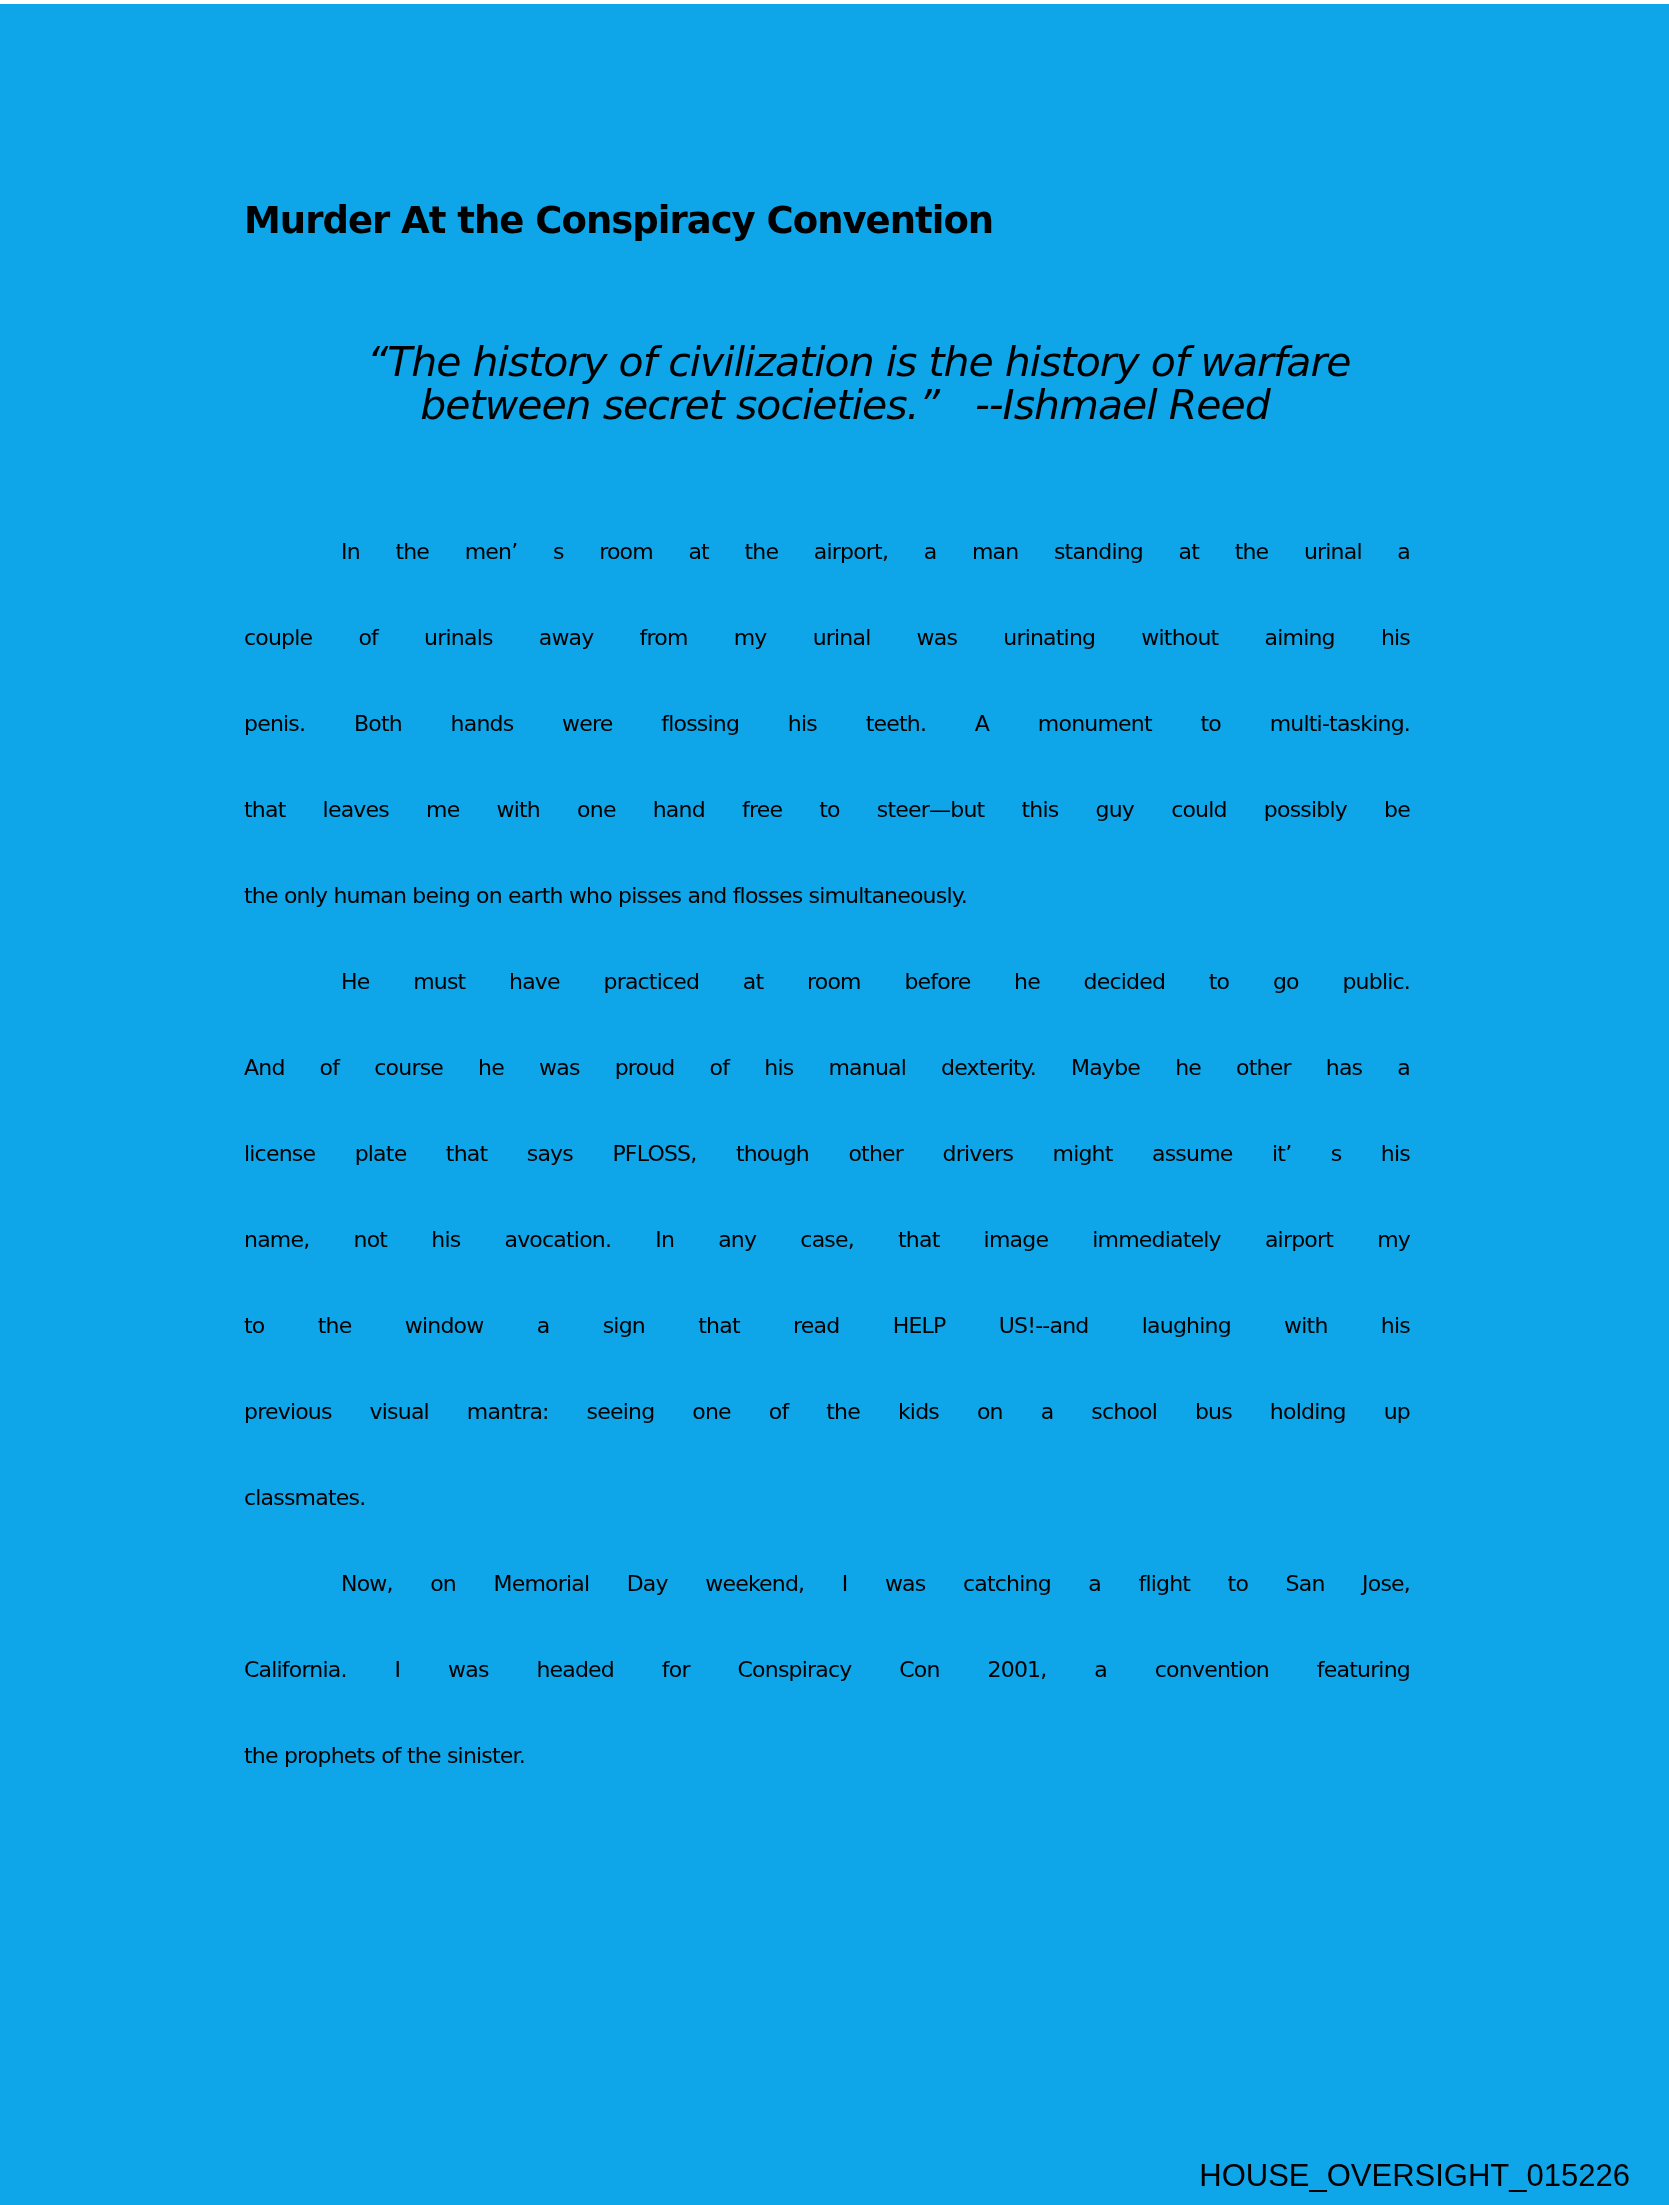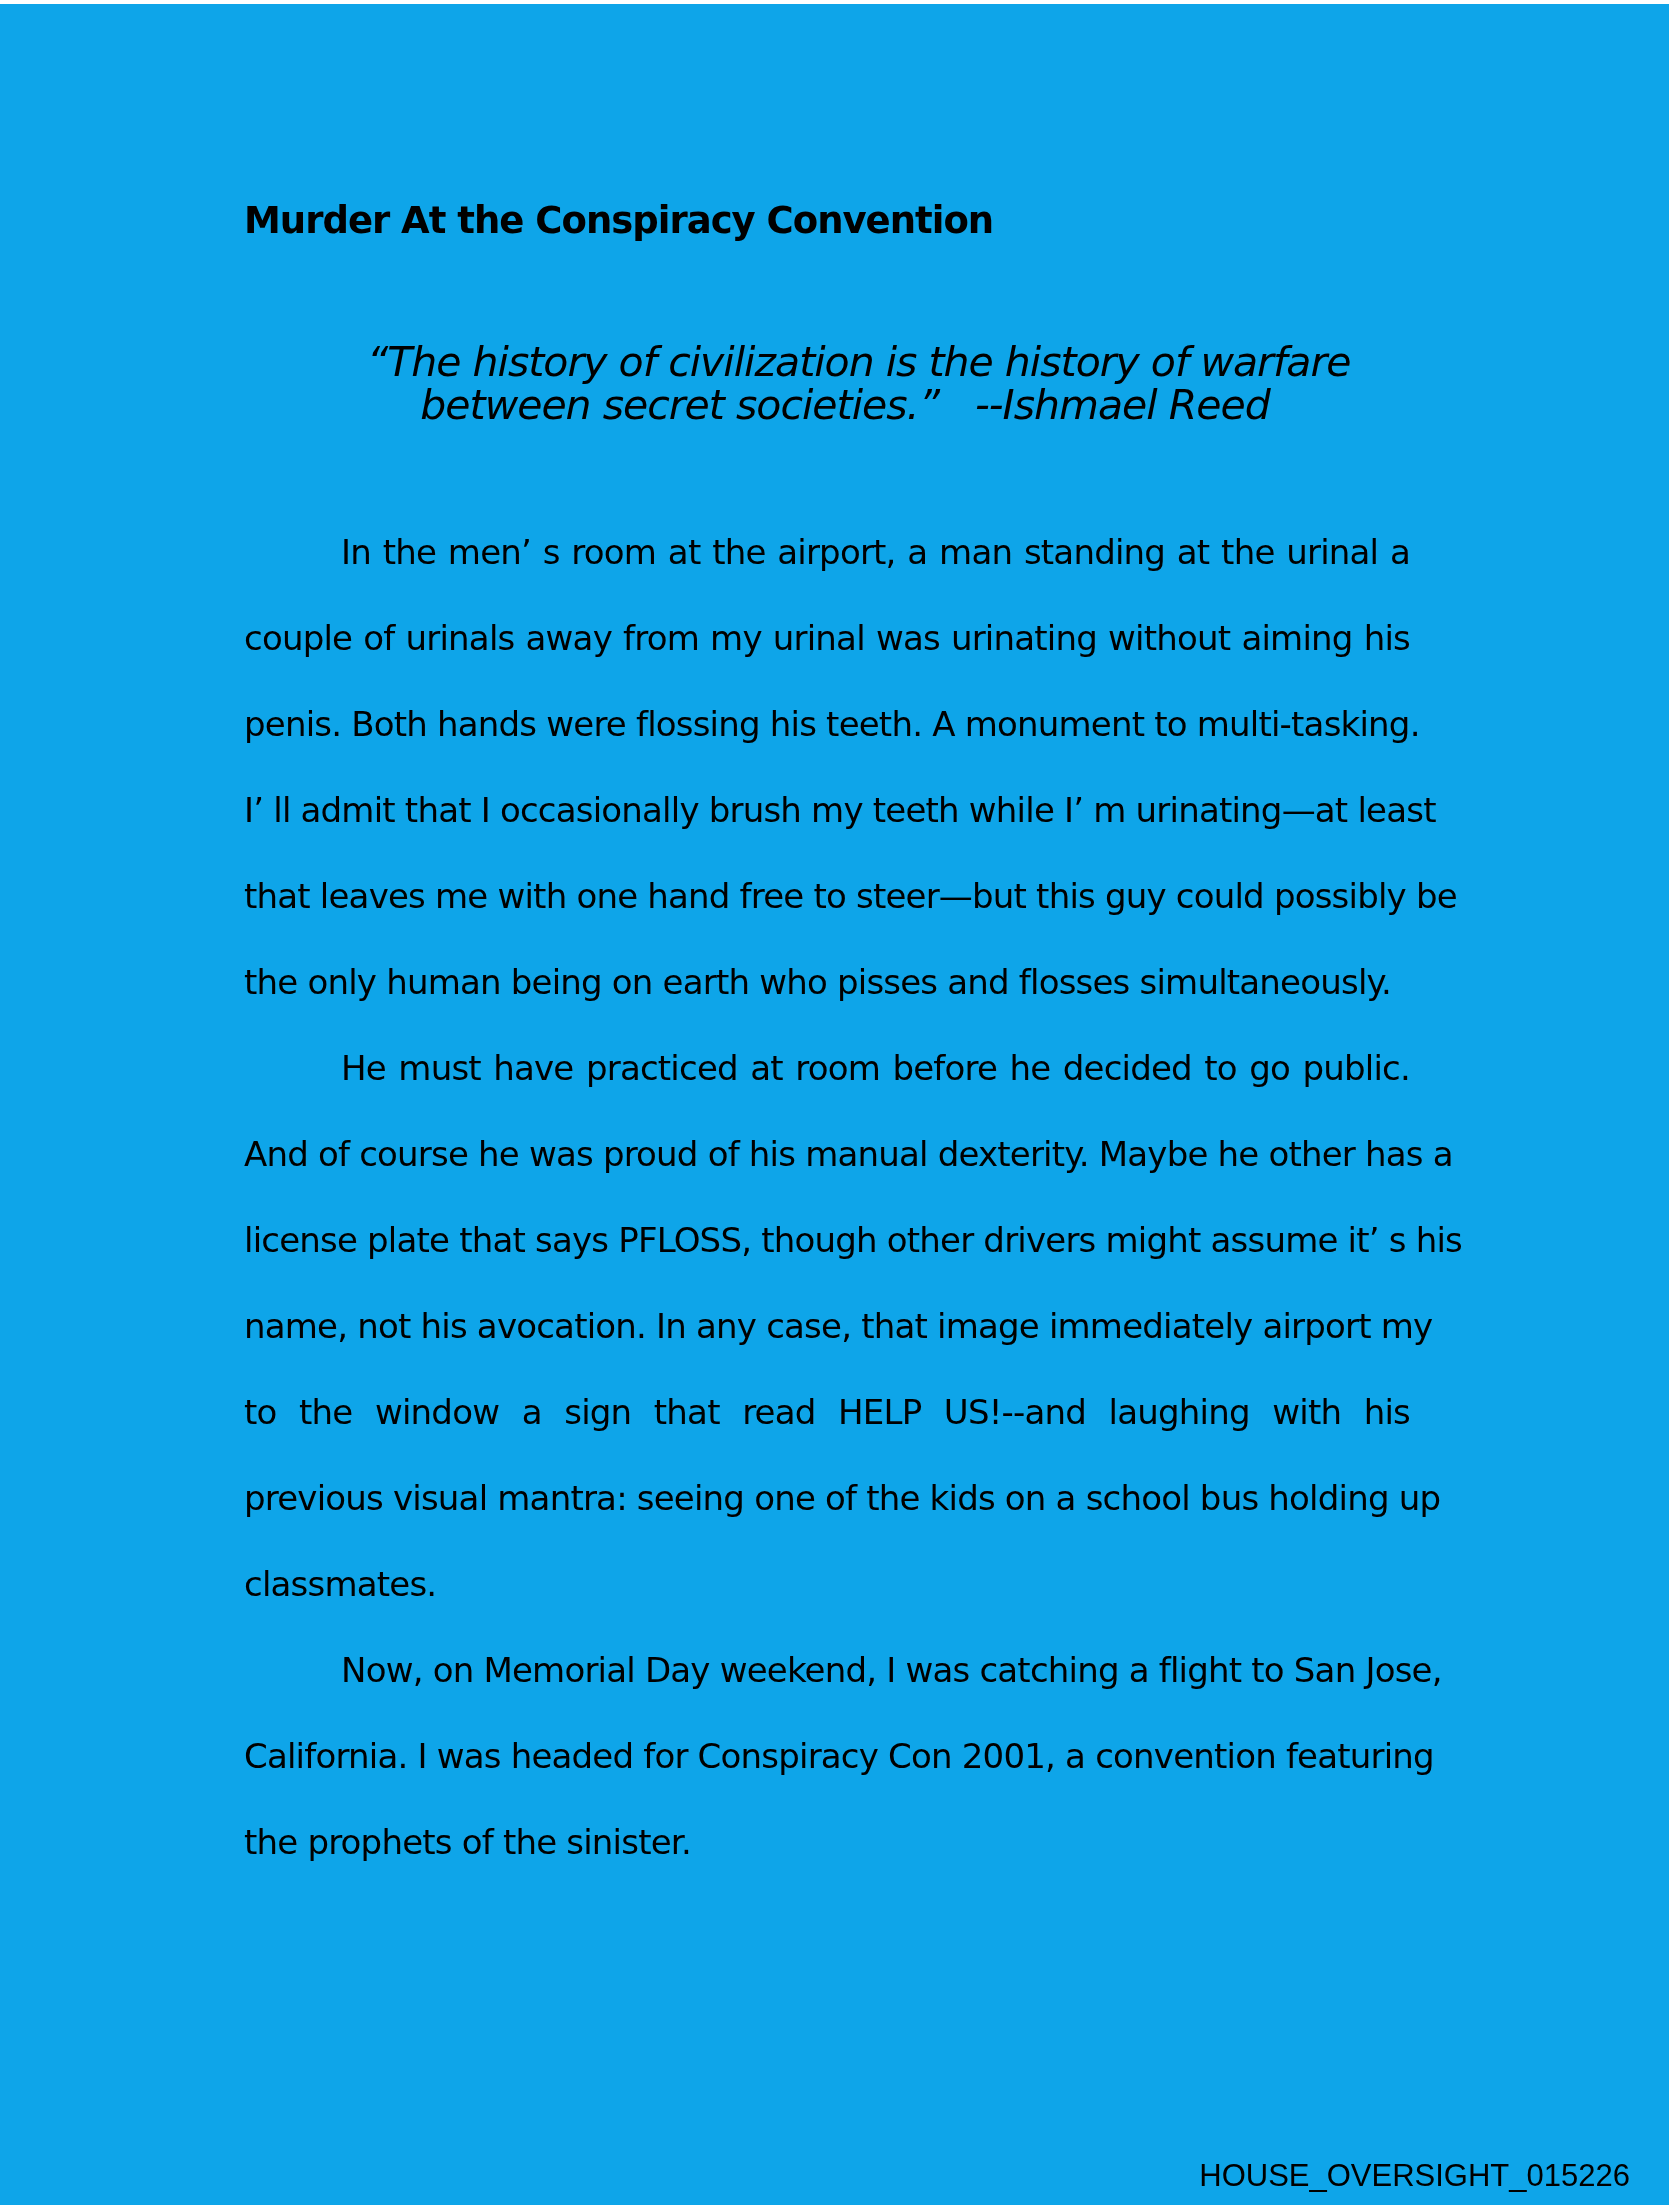--- a/index.html
+++ b/index.html
@@ -11,21 +11,21 @@
     font-size: 37px; letter-spacing: -1px; white-space: nowrap;
   }
   .epigraph {
     position: absolute; left: 367px; top: 337px; width: 956px;
     font-family: "DejaVu Sans", sans-serif; font-style: italic;
     font-size: 41px; line-height: 43px; text-align: center; letter-spacing: -1px;
   }
   .epigraph .line { display: block; white-space: pre; }
   .body {
     position: absolute; left: 244px; top: 505px; width: 1166px;
-    font-family: "DejaVu Sans", sans-serif; font-size: 34px; letter-spacing: -0.8px;
+    font-family: "DejaVu Sans", sans-serif; font-size: 22px; letter-spacing: -0.8px;
     line-height: 86px;
   }
   .line-row { display: block; height: 86px; white-space: nowrap; text-align: justify; text-align-last: justify; }
   .line-row.last { text-align-last: left; }
   .line-row.indent { padding-left: 97px; }
   .footer {
     position: absolute; right: 39px; top: 2139px;
     font-family: "Liberation Sans", sans-serif; font-size: 31px; white-space: nowrap; margin-top: 15px;
   }
 </style>
@@ -39,21 +39,20 @@
   <div class="epigraph">
     <span class="line">“The history of civilization is the history of warfare</span>
     <span class="line">between secret societies.”   --Ishmael Reed</span>
   </div>
 
   <div class="body">
 
     <span class="line-row indent">In the men’ s room at the airport, a man standing at the urinal a</span>
     <span class="line-row">couple of urinals away from my urinal was urinating without aiming his</span>
     <span class="line-row">penis. Both hands were flossing his teeth. A monument to multi-tasking.</span>
-    <span class="line-row">I’ ll admit that I occasionally brush my teeth while I’ m urinating—at least</span>
     <span class="line-row">that leaves me with one hand free to steer—but this guy could possibly be</span>
     <span class="line-row last">the only human being on earth who pisses and flosses simultaneously.</span>
 
     <span class="line-row indent">He must have practiced at room before he decided to go public.</span>
     <span class="line-row">And of course he was proud of his manual dexterity. Maybe he other has a</span>
     <span class="line-row">license plate that says PFLOSS, though other drivers might assume it’ s his</span>
     <span class="line-row">name, not his avocation. In any case, that image immediately airport my</span>
     <span class="line-row">to the window a sign that read HELP US!--and laughing with his</span>
     <span class="line-row">previous visual mantra: seeing one of the kids on a school bus holding up</span>
     <span class="line-row last">classmates.</span>

